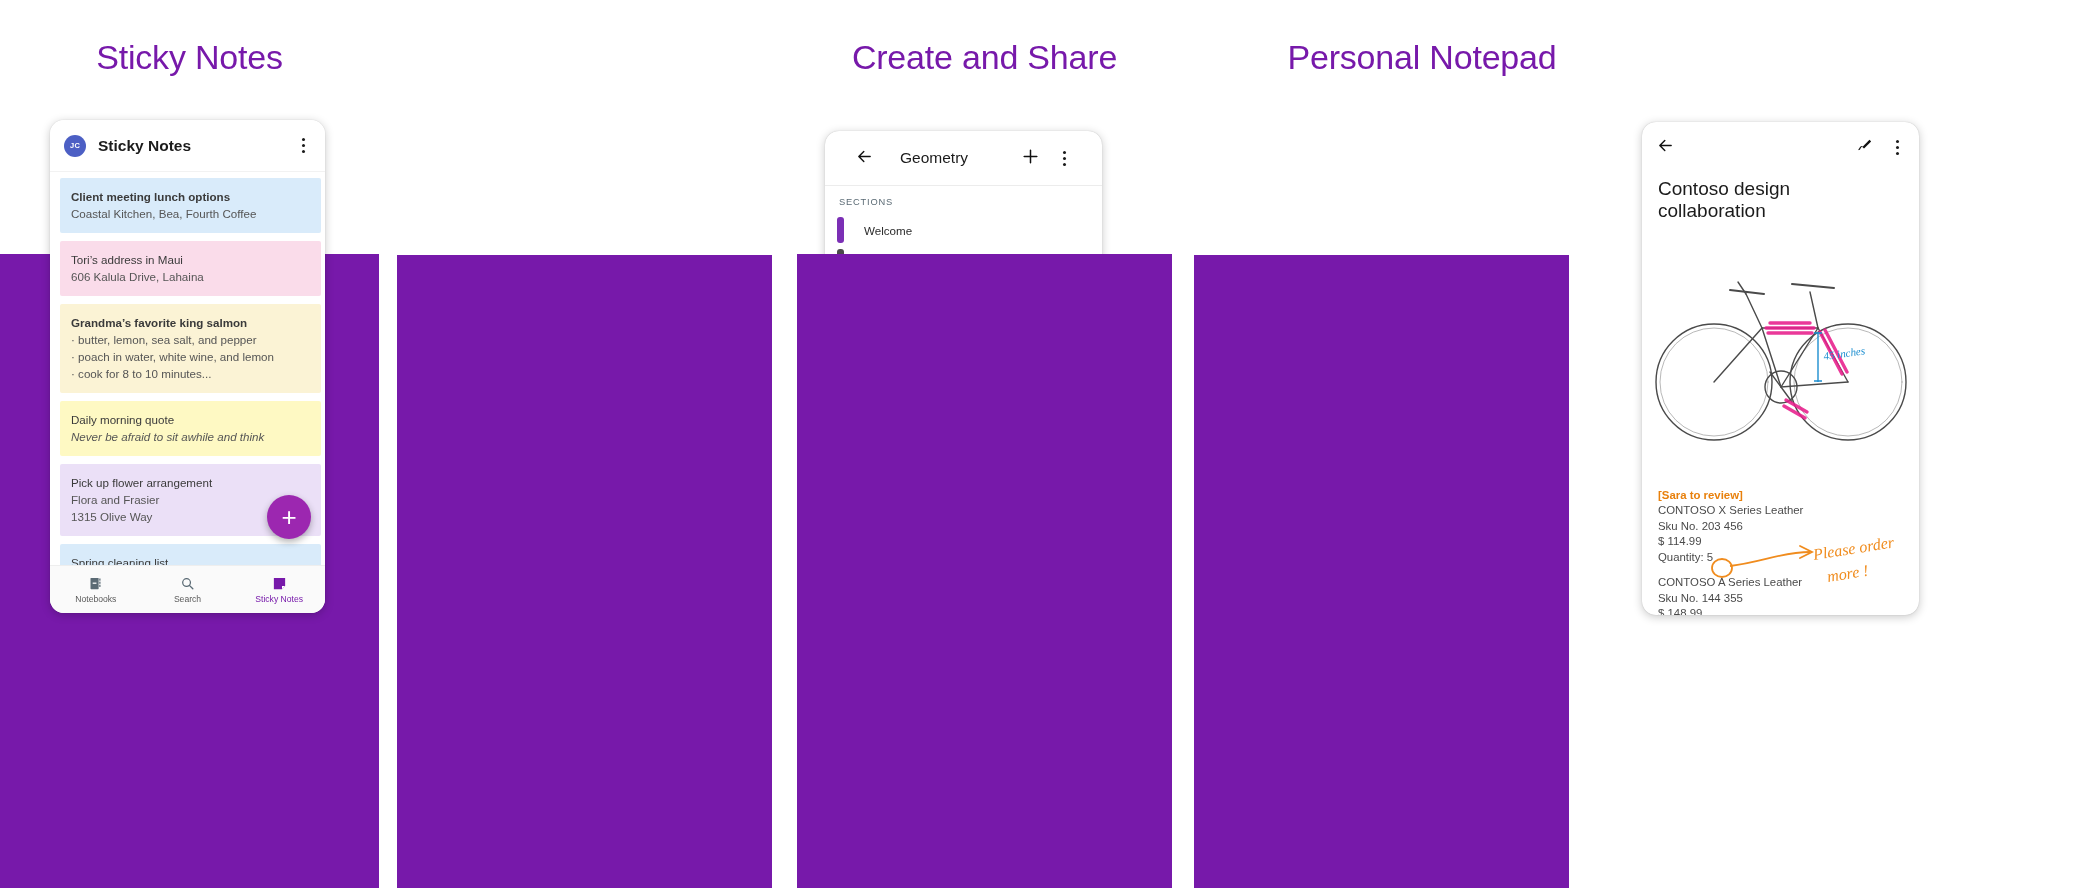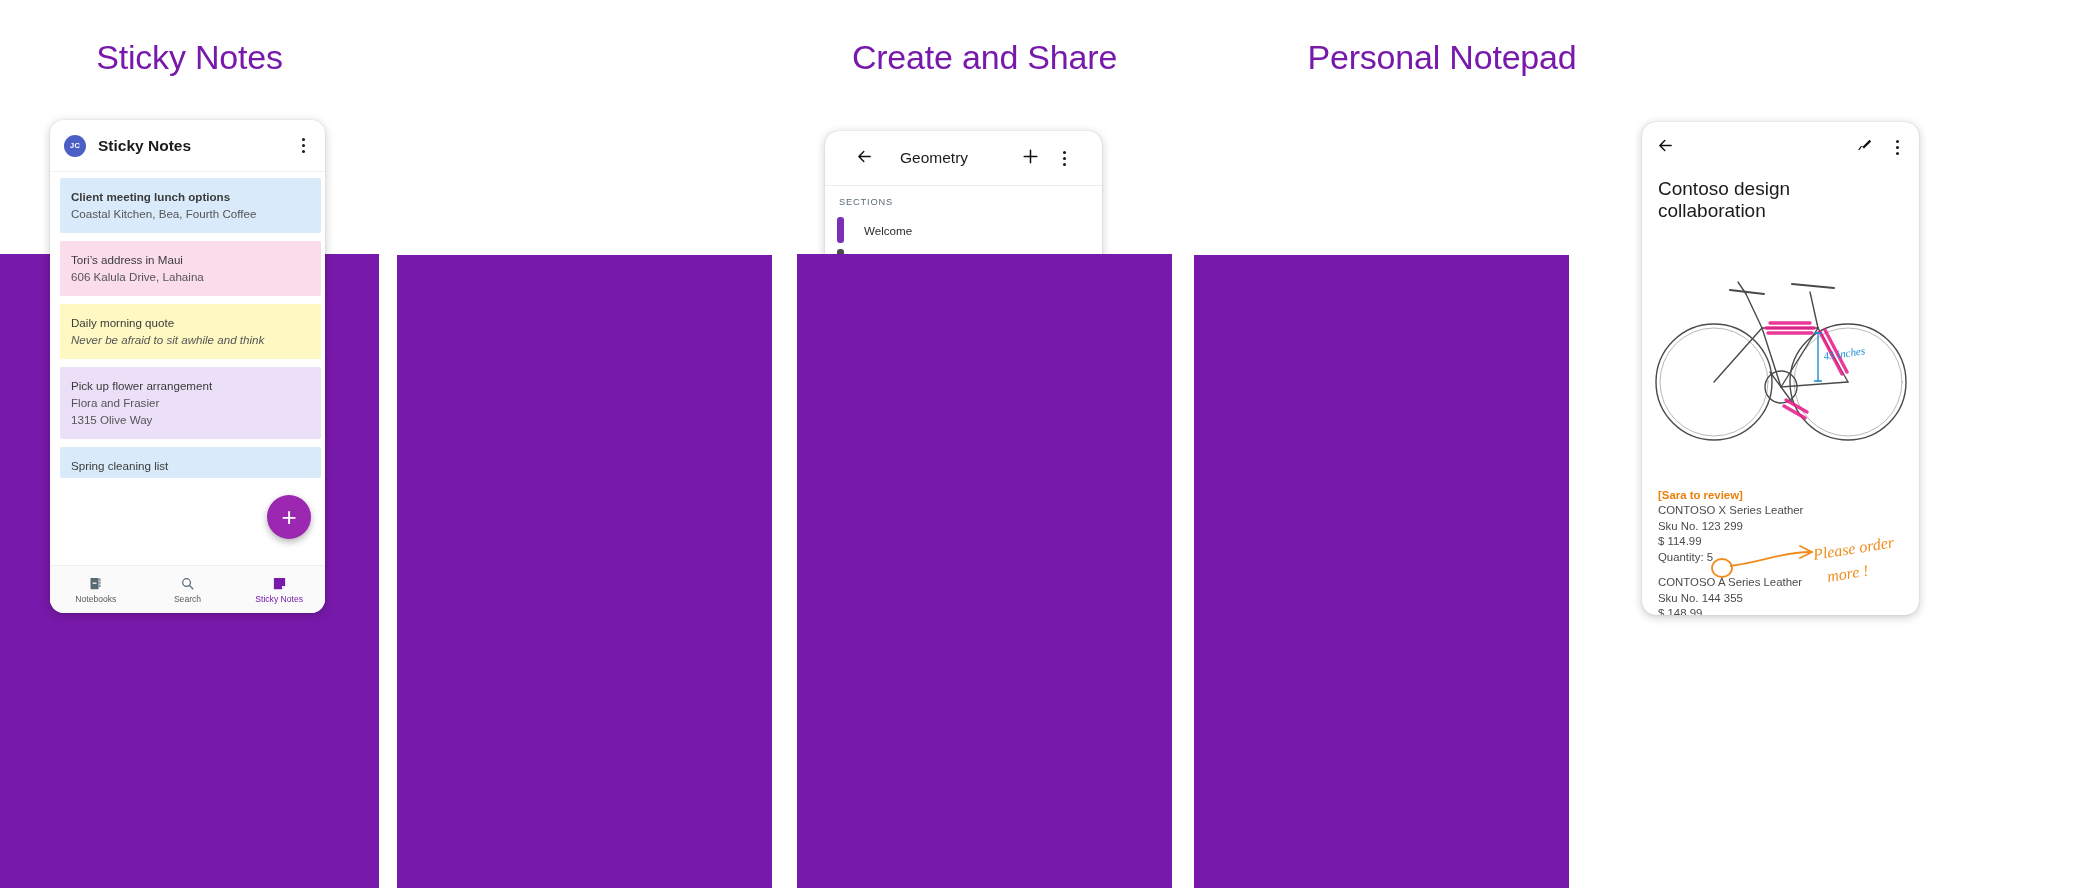--- a/index.html
+++ b/index.html
@@ -146,20 +146,26 @@
         <div class="note" style="background:#D9EBFA;">
           <div class="nt bold">Client meeting lunch options</div>
           <div class="nb">Coastal Kitchen, Bea, Fourth Coffee</div>
         </div>
 
         <div class="note" style="background:#FADCEA;">
           <div class="nt">Tori’s address in Maui</div>
           <div class="nb">606 Kalula Drive, Lahaina</div>
         </div>
 
+        <div class="note" style="background:#FBF3D5;">
+          <div class="nt bold">Grandma’s favorite king salmon</div>
+          <div class="nb" style="white-space:pre-line;">· butter, lemon, sea salt, and pepper
+· poach in water, white wine, and lemon
+· cook for 8 to 10 minutes...</div>
+        </div>
 
         <div class="note" style="background:#fef9c3;">
           <div class="nt">Daily morning quote</div>
           <div class="nb ital">Never be afraid to sit awhile and think</div>
         </div>
 
         <div class="note" style="background:#EBE0F7;">
           <div class="nt">Pick up flower arrangement</div>
           <div class="nb" style="white-space:pre-line;">Flora and Frasier
 1315 Olive Way</div>
@@ -365,38 +371,38 @@
           <g stroke="#1E8FD0" stroke-width="1.4" fill="none">
             <path d="M176 100 L176 150 M172 101 L180 101 M172 149 L180 149"></path>
           </g>
           <text x="182" y="128" fill="#1E8FD0" font-family="Liberation Serif, serif" font-size="11" font-style="italic" transform="rotate(-8 182 128)">45 inches</text>
         </svg>
       </div>
 
       <div class="doc-text">
         <div class="hl">[Sara to review]</div>
         <div class="ln">CONTOSO X Series Leather</div>
-        <div class="ln">Sku No. 123 299</div>
+        <div class="ln">Sku No. 203 456</div>
         <div class="ln">$ 114.99</div>
         <div class="ln">Quantity: 5</div>
         <div class="sp"></div>
         <div class="ln">CONTOSO A Series Leather</div>
         <div class="ln">Sku No. 144 355</div>
         <div class="ln">$ 148.99</div>
 
         <svg style="position:absolute;left:60px;top:44px;" width="200" height="80" viewBox="0 0 200 80">
           <ellipse cx="20" cy="42" rx="10" ry="9" fill="none" stroke="#F08C1E" stroke-width="1.8"></ellipse>
           <path d="M28 40 C60 36 80 26 108 26" fill="none" stroke="#F08C1E" stroke-width="1.8"></path>
           <path d="M98 20 L110 26 L98 32" fill="none" stroke="#F08C1E" stroke-width="1.8" stroke-linecap="round"></path>
           <text x="112" y="34" fill="#F08C1E" font-family="Liberation Serif, serif" font-size="16" font-style="italic" transform="rotate(-9 112 34)">Please order</text>
           <text x="126" y="56" fill="#F08C1E" font-family="Liberation Serif, serif" font-size="16" font-style="italic" transform="rotate(-9 126 56)">more !</text>
         </svg>
       </div>
     </div>
   </div>
 
-  <div class="panel" style="left:1172px;width:916px;padding-left:20px;">
+  <div class="panel" style="left:1172px;width:916px;">
     <div class="band" style="left:22px; width:375px; height:633px; top:255px;"></div>
     <div class="headline" style="top:38px; width:500px;">Personal Notepad</div>
 
   </div>
 
 </div>
 
 </body></html>

